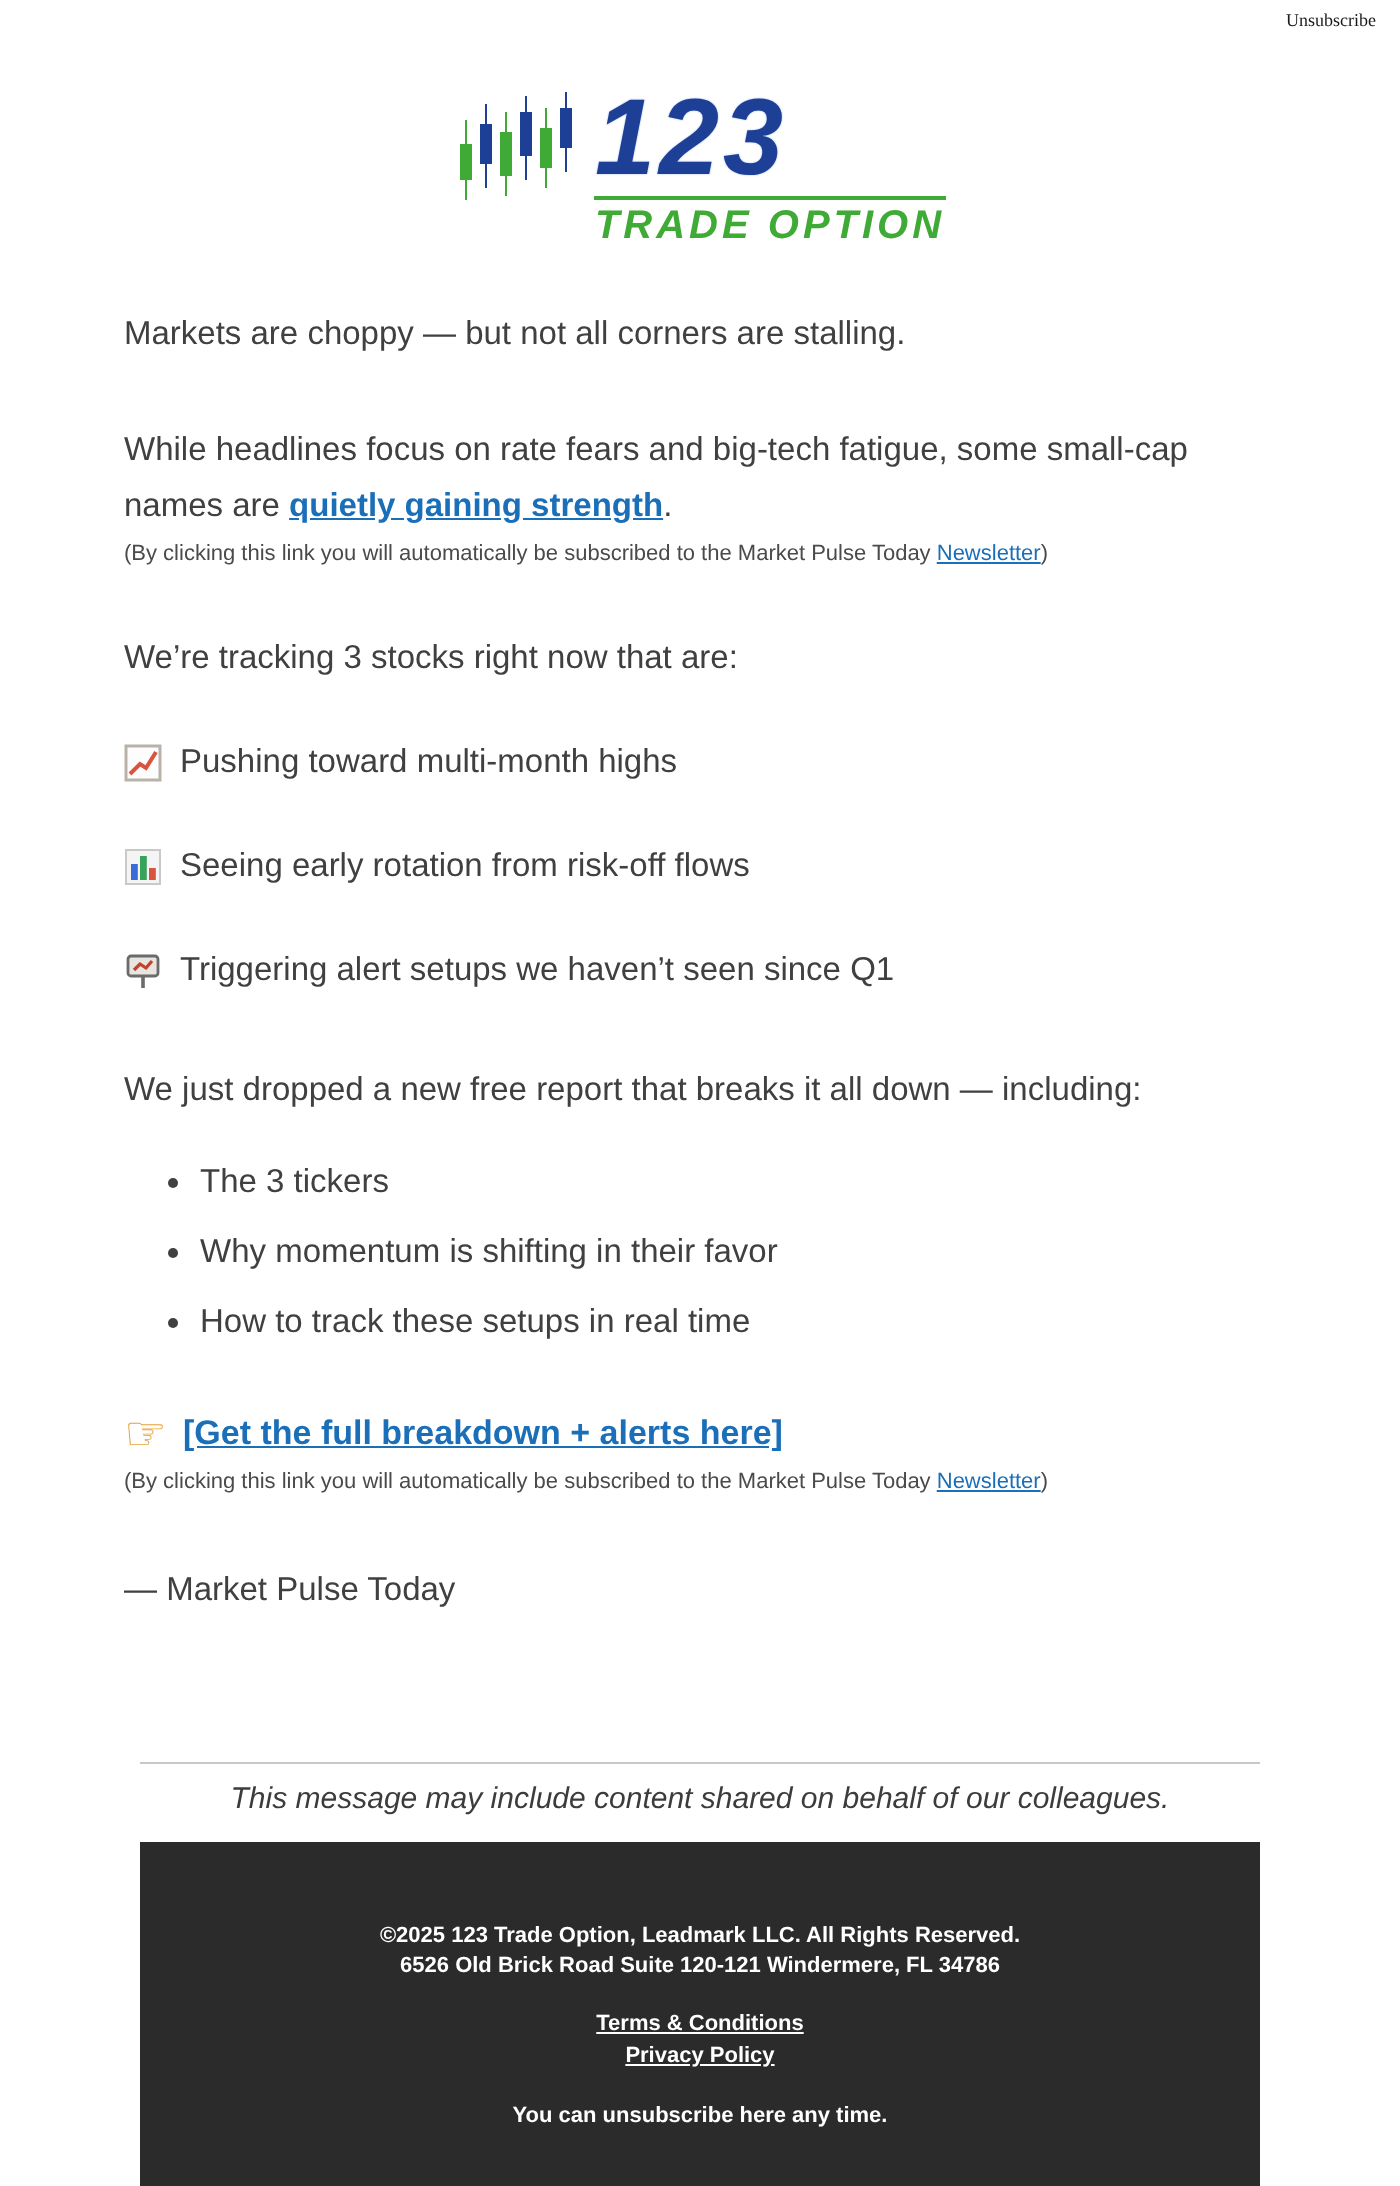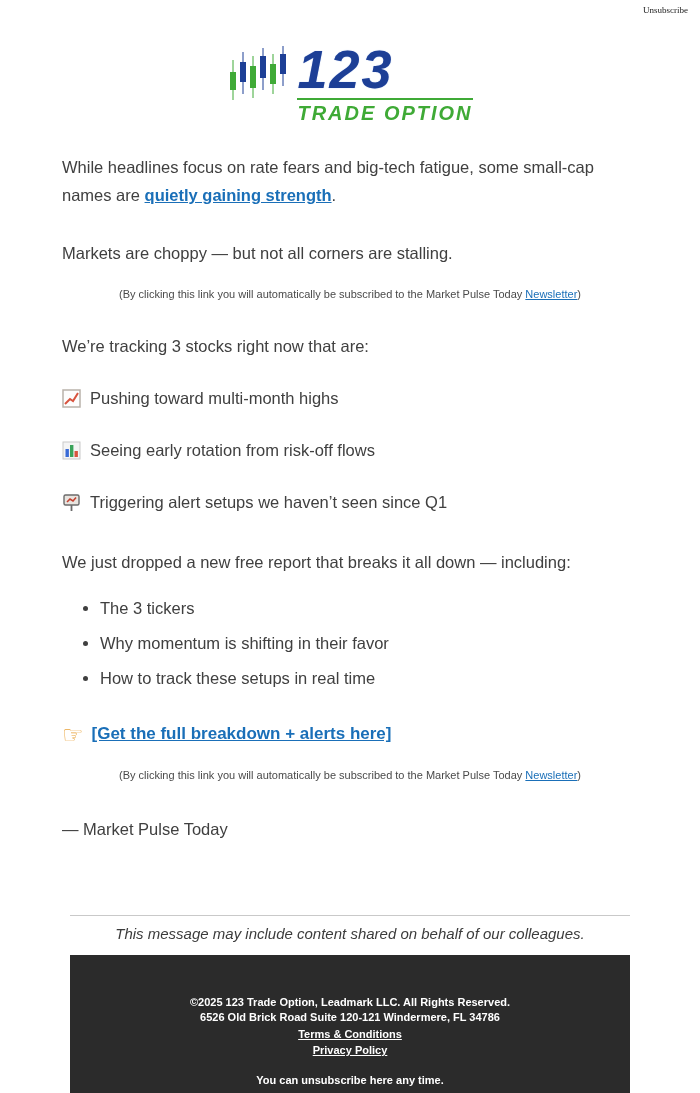--- a/index.html
+++ b/index.html
@@ -12,42 +12,42 @@
   .logo { display:flex; justify-content:center; gap:8px; margin-top:42px; }
   .logo-candles { display:block; }
   .logo-text { display:flex; flex-direction:column; align-items:flex-start; line-height:1; }
   .logo-number { font-size:54px; font-weight:800; font-style:italic; color:#1d3f96; letter-spacing:2px; text-shadow:0 0 1px #9db4e6; }
   .logo-name { font-size:20px; font-weight:800; font-style:italic; color:#3faa36; letter-spacing:2px; margin-top:2px; border-top:2px solid #3faa36; padding-top:3px; }
 
   .content { padding:0 62px; font-size:16.5px; line-height:28px; }
   .para { margin-top:30px; }
 
   a.inline-link { color:#1a6fb8; font-weight:bold; text-decoration:underline; }
-  .disclaimer { margin-top:20px; font-size:11px; line-height:15px; color:#4a4a4a;text-align:center; }
+  .disclaimer { margin-top:3px; font-size:11px; line-height:15px; color:#4a4a4a; }
   .disclaimer a { color:#1a6fb8; text-decoration:underline; font-weight:normal; }
 
   .emoji-list { margin-top:6px; }
   .emoji-line { display:flex; align-items:center; gap:9px; margin-top:24px; line-height:28px; }
   .emoji-line svg { flex:0 0 auto; display:block; }
 
   ul.bullets { margin-top:18px; padding-left:38px; }
   ul.bullets li { margin-bottom:7px; line-height:28px; }
 
   .cta-line { margin-top:28px; display:flex; align-items:center; gap:8px; }
   .pointer { color:#e8a33d; font-size:24px; line-height:1; transform:translateY(1px); }
   a.cta { color:#1a6fb8; font-weight:bold; font-size:17px; text-decoration:underline; }
 
   .signoff { margin-top:32px; }
 
   .divider { width:560px; margin:72px auto 0; border-top:1px solid #c9c9c9; }
   .shared-note { margin-top:9px; text-align:center; font-size:15px; font-style:italic; color:#3c3c3c; }
 
   .footer { width:560px; margin:13px auto 0; background:#2b2b2b; color:#ffffff; text-align:center; padding:40px 24px 32px; font-size:11px; font-weight:bold; line-height:15px; }
   .footer a { color:#ffffff; text-decoration:underline; display:inline-block; margin-top:1px; }
-  .footer .f-links { margin-top:1px; }
+  .footer .f-links { margin-top:13px; }
   .footer .f-unsub { margin-top:15px; }
 </style>
 </head>
 <body>
 
 <div class="email">
 
   <a class="unsub-top" href="#">Unsubscribe</a>
 
   <div class="logo">
@@ -68,23 +68,23 @@
       </g>
     </svg>
     <div class="logo-text">
       <span class="logo-number">123</span>
       <span class="logo-name">TRADE OPTION</span>
     </div>
   </div>
 
   <div class="content">
 
+    <p class="para">Markets are choppy — but not all corners are stalling.</p>
+
     <p class="para"><span>While headlines focus on rate fears and big-tech fatigue, some small-cap names are </span><a class="inline-link" href="#">quietly gaining strength</a><span>.</span></p>
-
-    <p class="para">Markets are choppy — but not all corners are stalling.</p>
 
     <p class="disclaimer"><span>(By clicking this link you will automatically be subscribed to the Market Pulse Today </span><a href="#">Newsletter</a><span>)</span></p>
 
     <p class="para">We’re tracking 3 stocks right now that are:</p>
 
     <div class="emoji-list">
       <div class="emoji-line">
         <svg width="19" height="19" viewBox="0 0 19 19">
           <rect x="1" y="1" width="17" height="17" fill="#fdfdfd" stroke="#b9b2aa" stroke-width="1.5"></rect>
           <polyline points="3,15 8,10 11,12 16,4" fill="none" stroke="#d8543f" stroke-width="2"></polyline>

